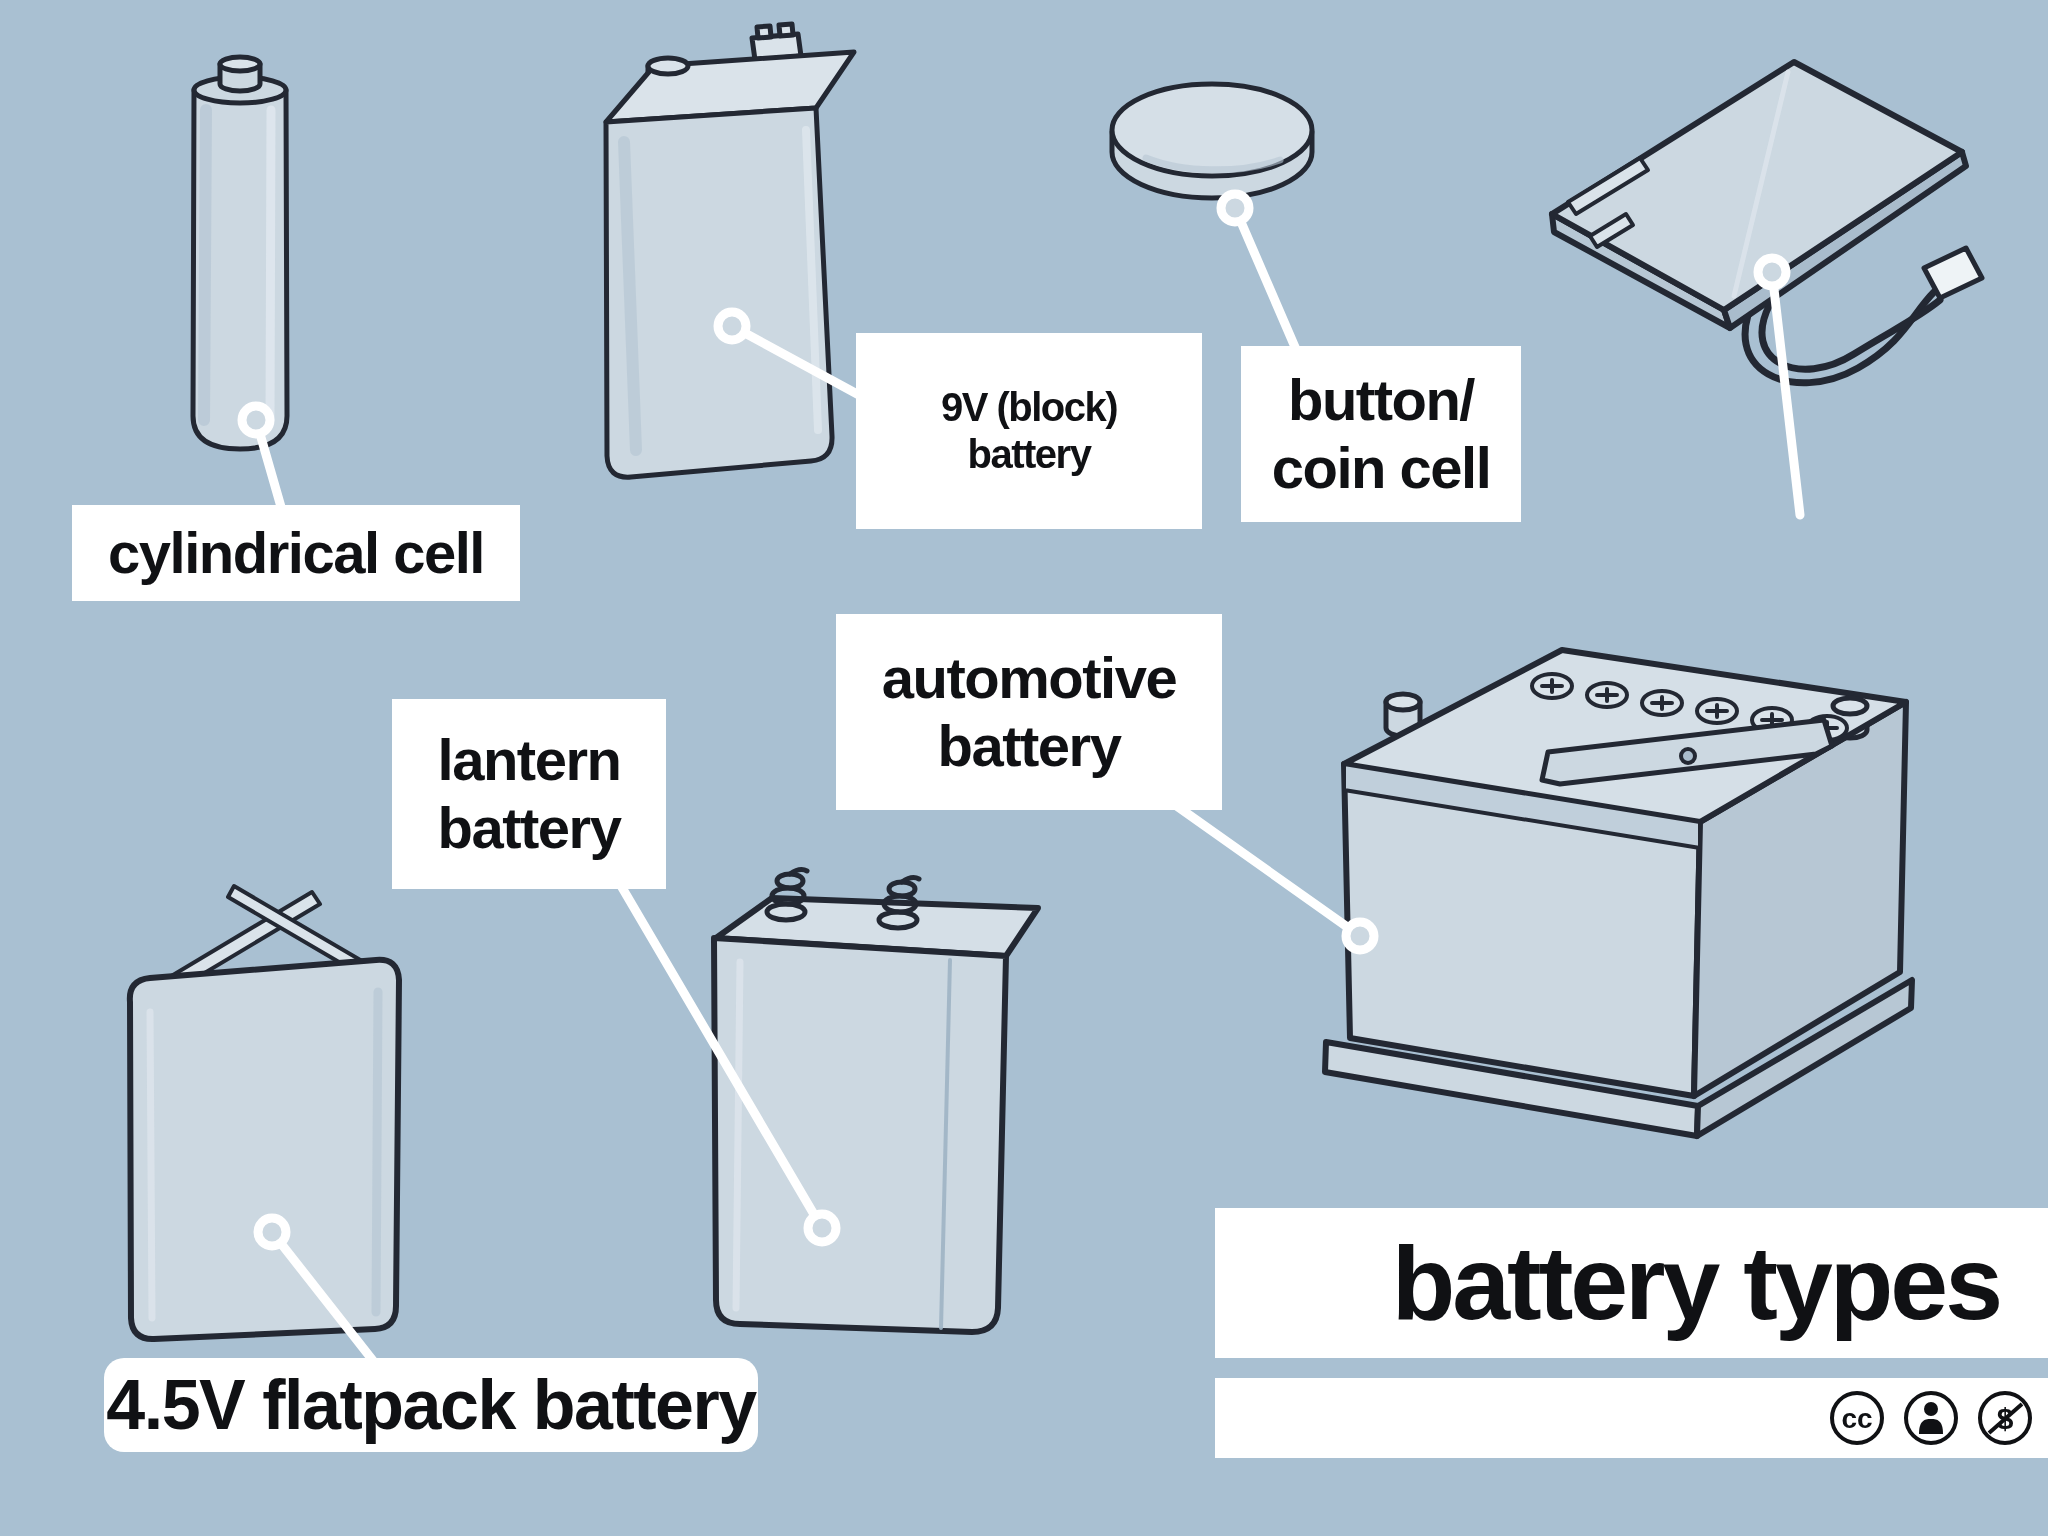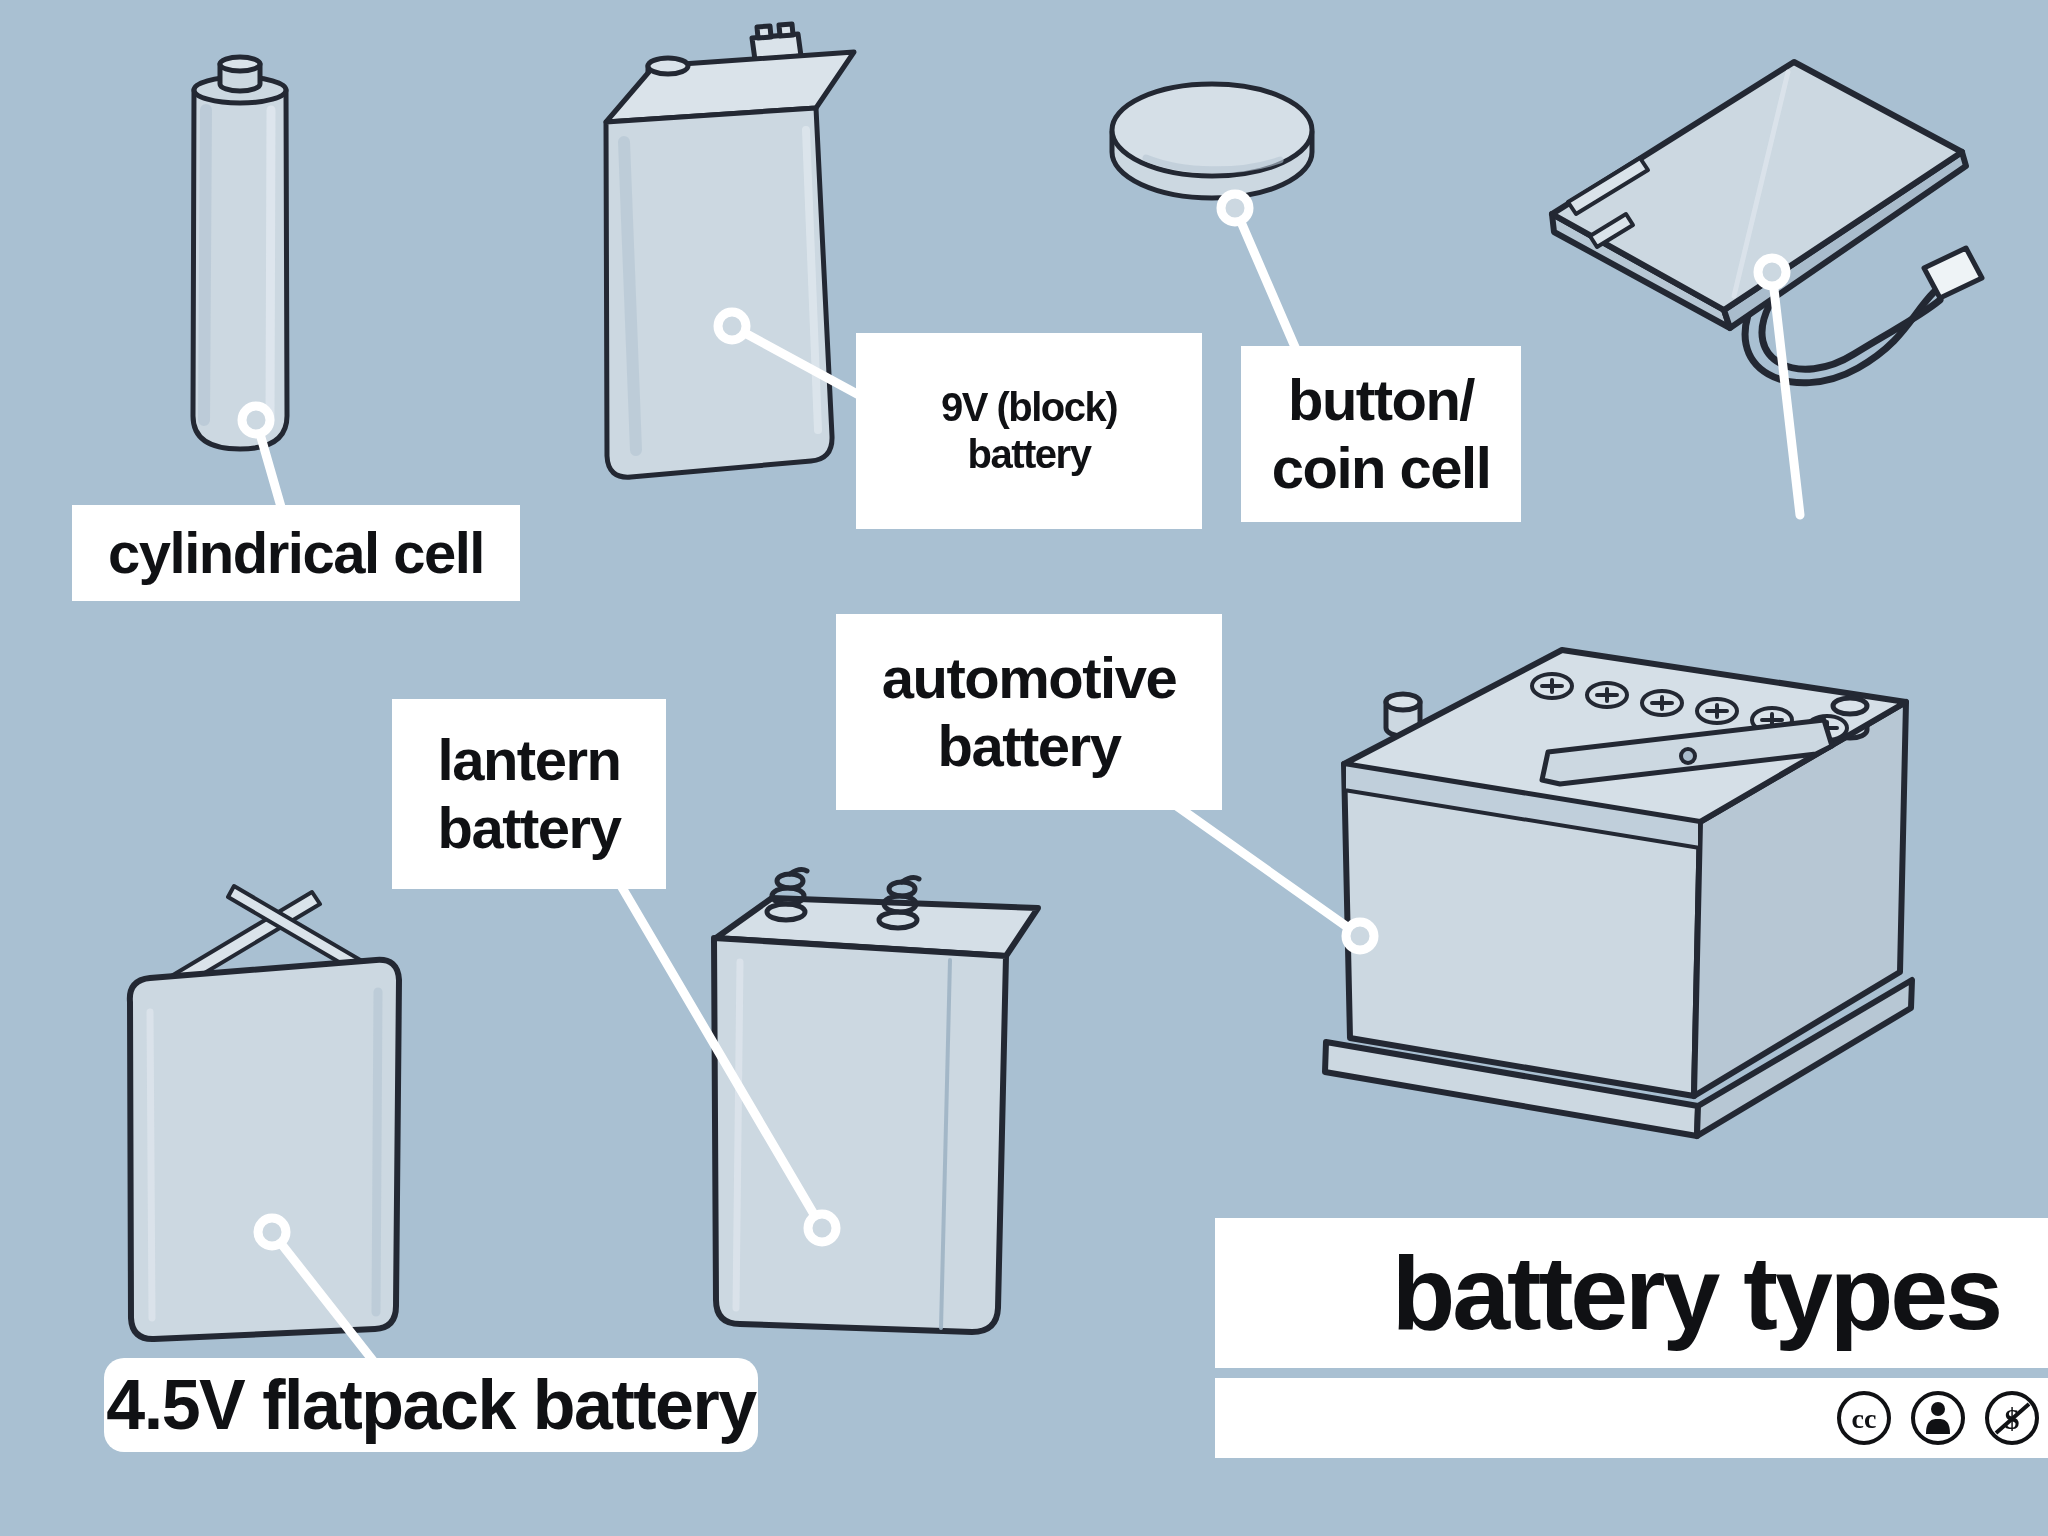--- a/index.html
+++ b/index.html
@@ -9,34 +9,33 @@
   .art { position:absolute; left:0; top:0; width:2048px; height:1536px; }
   .label {
     position:absolute; background:#ffffff; color:#101114;
     font-weight:bold; display:flex; align-items:center; justify-content:center;
     text-align:center; white-space:pre-line; letter-spacing:-1.5px; line-height:1.18;
   }
   .title-box {
     position:absolute; left:1215px; top:1208px; width:833px; height:150px;
     background:#ffffff; display:flex; align-items:center; justify-content:flex-end;
     padding-right:48px;
-    margin-top:10px;
   }
   .title-text { font-size:104px; font-weight:bold; color:#101114; letter-spacing:-3px; }
   .footer-box {
     position:absolute; left:1215px; top:1378px; width:833px; height:80px;
     background:#ffffff;
   }
   .footer-site {
     position:absolute; left:0; right:230px; top:0; bottom:0;
     display:flex; align-items:center; justify-content:center;
     font-size:46px; font-weight:bold; color:#101114; letter-spacing:-1px;
   }
   .cc-icons {
-    position:absolute; right:7px; top:11px; display:flex; gap:16px;font-family:Liberation Serif, serif;
+    position:absolute; right:14px; top:11px; display:flex; gap:16px;
   }
 </style>
 </head>
 <body>
 
 <div class="canvas">
 
   <svg class="art" viewBox="0 0 2048 1536" xmlns="http://www.w3.org/2000/svg">
 
     <g stroke="#232833" stroke-width="5" fill="#ccd8e1" stroke-linejoin="round" stroke-linecap="round">

